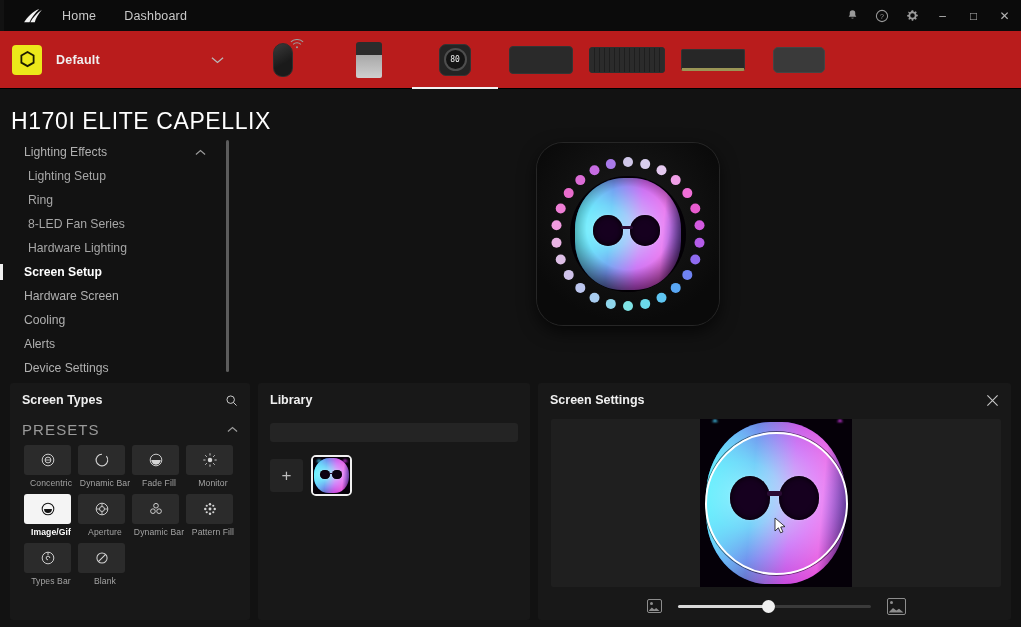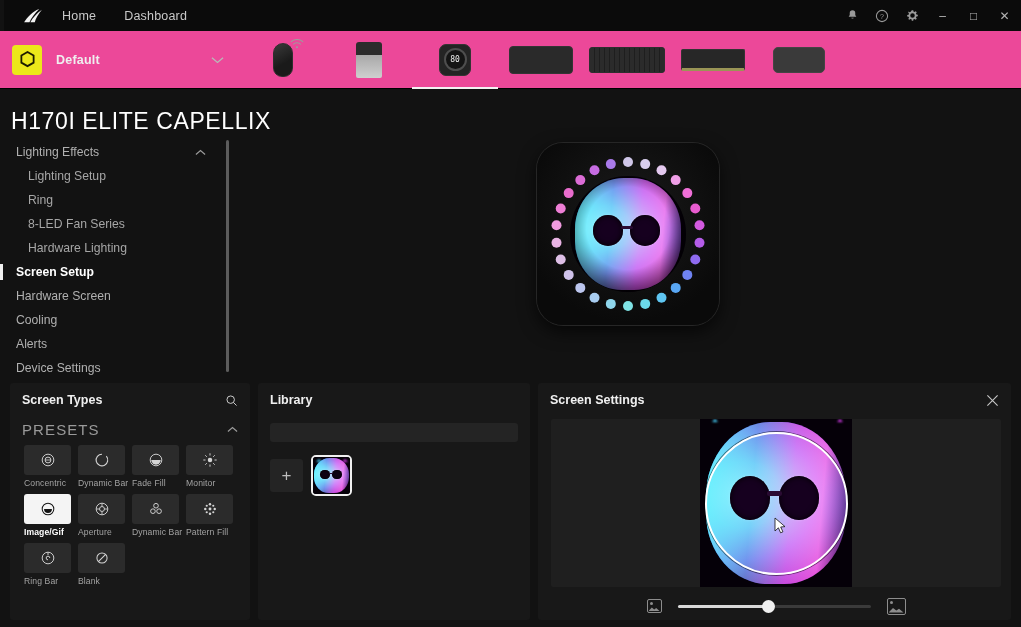--- a/index.html
+++ b/index.html
@@ -30,21 +30,21 @@
   }
   .tb-win {
     width: 31px; height: 31px; display: flex; align-items: center; justify-content: center;
     color: #b5b5b5; font-size: 12px;
   }
   .tb-win:last-child { margin-right: 5px; }
 
   
   .devicebar {
     position: absolute; left: 0; top: 31px; width: 1021px; height: 58px;
-    background: #ec4899;
+    background: #b91c1c;
     border-bottom: 1px solid #000;
     display: flex; align-items: center;
   }
   .profile {
     display: flex; align-items: center; width: 240px; height: 58px; padding-left: 12px;
   }
   .profile-badge {
     width: 30px; height: 30px; border-radius: 4px;
     background: #ece81a;
     display: flex; align-items: center; justify-content: center;
@@ -99,21 +99,21 @@
     font-size: 23px; color: #ffffff; letter-spacing: .6px;
   }
 
   
   .sidebar {
     position: absolute; left: 0; top: 140px; width: 232px; height: 238px;
     overflow: hidden;
   }
   .side-item {
     height: 24px; display: flex; align-items: center;
-    font-size: 12.2px; color: #b0b0b0; padding-left: 16px; position: relative;
+    font-size: 12.2px; color: #b0b0b0; padding-left: 24px; position: relative;
   }
   .side-item.sub { padding-left: 28px; color: #a6a6a6; }
   .side-item.active { color: #ffffff; font-weight: bold; }
   .side-item.active::before {
     content:""; position:absolute; left:0; top:4px; width:3px; height:16px; background:#f0f0f0;
   }
   .side-chev { margin-left: auto; margin-right: 26px; color: #9b9b9b; }
   .side-scroll {
     position: absolute; left: 226px; top: 140px; width: 3px; height: 232px;
     background: #5c5c5c; border-radius: 2px;
@@ -187,21 +187,21 @@
     display: grid; grid-template-columns: repeat(4, 54px); gap: 0 0;
     padding: 4px 0 0 14px;
   }
   .preset { width: 54px; margin-bottom: 6px; }
   .preset .tile {
     width: 47px; height: 30px; border-radius: 3px; background: #2b2b2b;
     display: flex; align-items: center; justify-content: center; color: #d5d5d5;
   }
   .preset.sel .tile { background: #f4f4f4; color: #141414; }
   .preset .lbl {
-    width: 54px; text-align: left; font-size: 8.6px; color: #a3a3a3;
+    width: 54px; text-align: center; font-size: 8.6px; color: #a3a3a3;
     margin-top: 3px; letter-spacing: .1px;
   }
   .preset.sel .lbl { color: #ffffff; font-weight: bold; }
 
   .p-lib { left: 258px; top: 383px; width: 272px; height: 237px; }
   .seg {
     margin: 6px 12px 0 12px; display: flex; height: 19px; border-radius: 3px; overflow: hidden;
     background: #242424;
   }
   .seg-btn {
@@ -556,21 +556,21 @@
       </div>
 
       <div class="preset">
         <div class="tile">
           <svg viewBox="0 0 22 22" width="16" height="16">
               <circle cx="11" cy="11" r="8" fill="none" stroke="currentColor" stroke-width="1.3"></circle>
               <path d="M13.5 11a2.5 2.5 0 1 0-2.5 2.5" fill="none" stroke="currentColor" stroke-width="1.3"></path>
               <path d="M11 3v4" stroke="currentColor" stroke-width="1.3"></path>
             </svg>
         </div>
-        <div class="lbl">Ring Bar</div>
+        <div class="lbl">Types Bar</div>
       </div>
       <div class="preset">
         <div class="tile">
           <svg viewBox="0 0 22 22" width="16" height="16">
               <circle cx="11" cy="11" r="7" fill="none" stroke="currentColor" stroke-width="1.4"></circle>
               <path d="M6 16 16 6" stroke="currentColor" stroke-width="1.4"></path>
             </svg>
         </div>
         <div class="lbl">Blank</div>
       </div>

